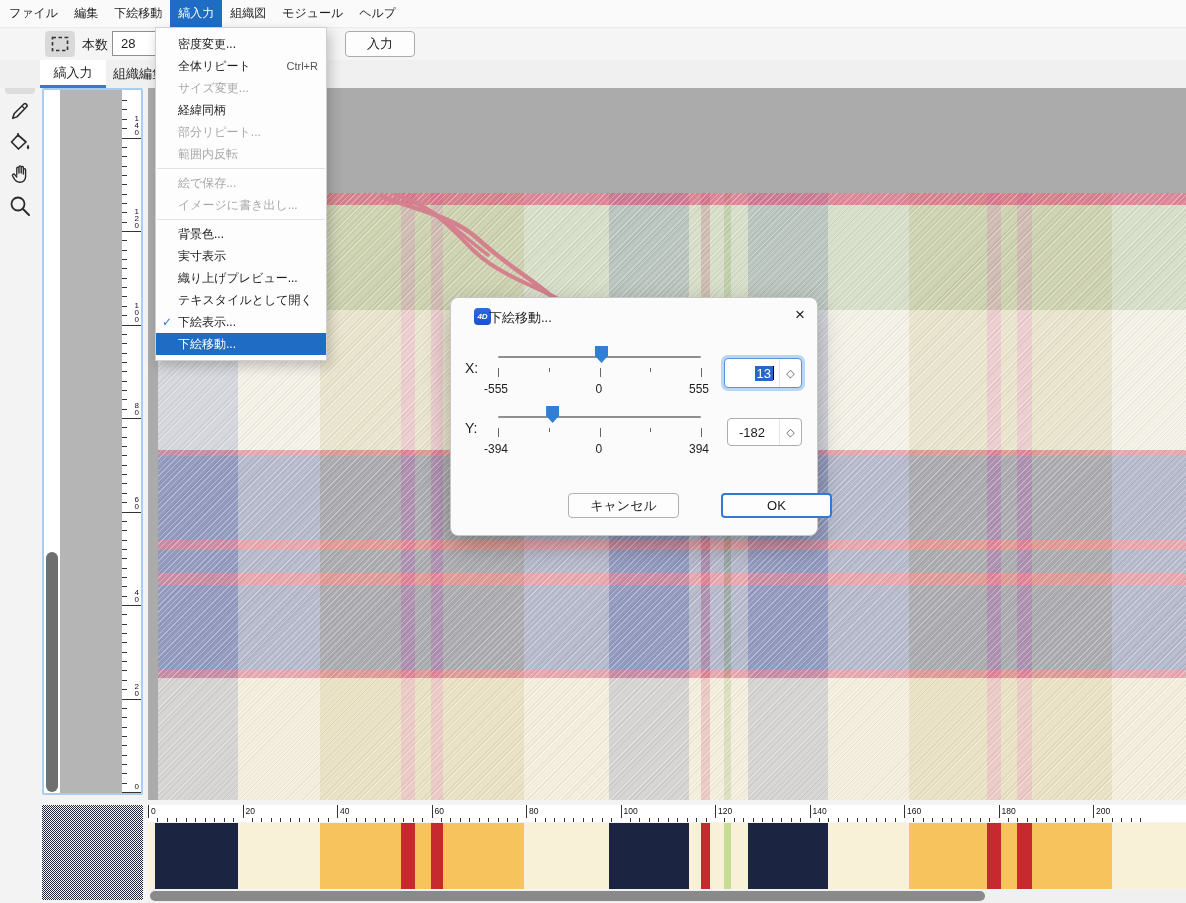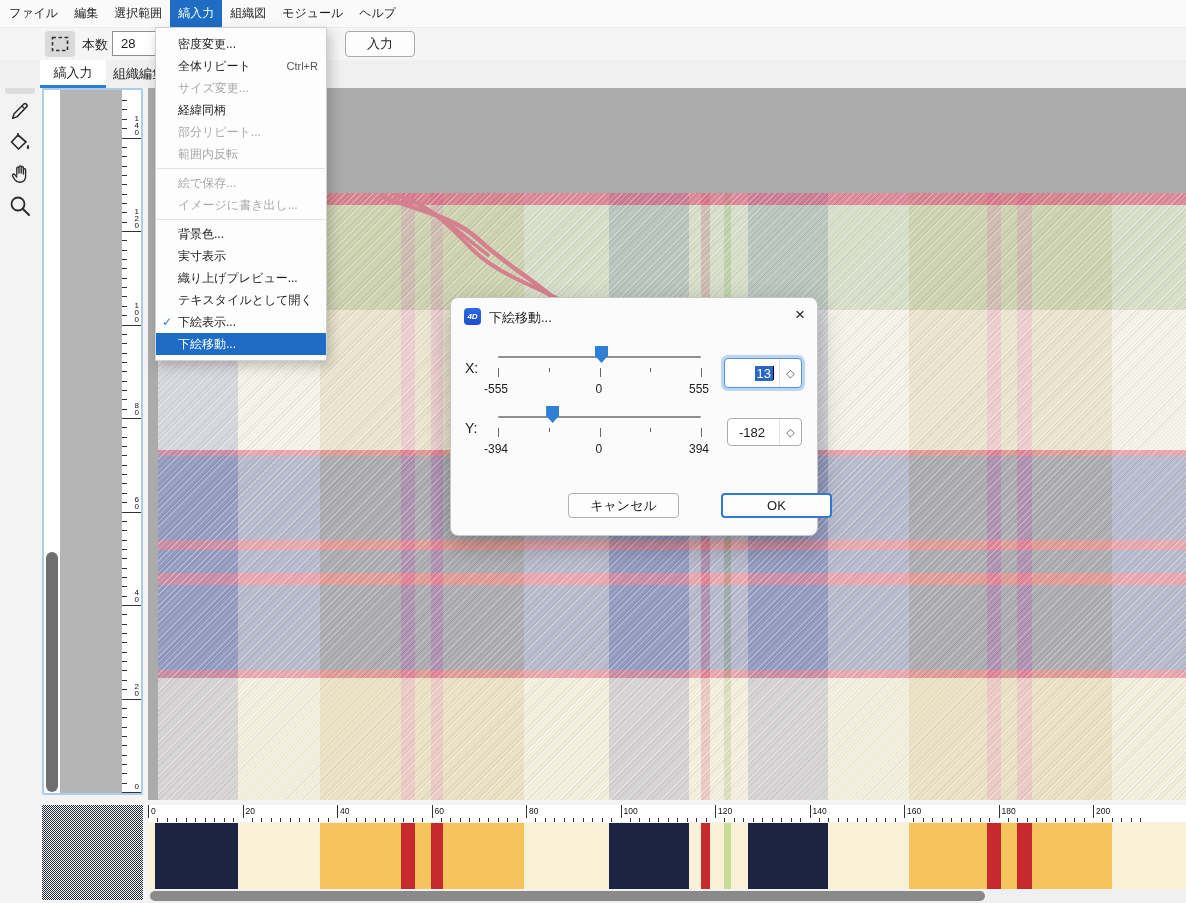--- a/index.html
+++ b/index.html
@@ -49,21 +49,21 @@
             box-shadow:3px 5px 12px rgba(0,0,0,.22);z-index:40;padding:5px 0;box-sizing:border-box;}
   .dd-item{height:22px;display:flex;align-items:center;font-size:12px;padding:0 8px 0 22px;position:relative;white-space:nowrap;}
   .dd-item .shortcut{margin-left:auto;color:#555;font-size:11px;}
   .dd-item.disabled{color:#a8a8a8;}
   .dd-item.highlighted{background:#1f6cc5;color:#fff;}
   .dd-check{position:absolute;left:6px;color:#2a7ad4;font-size:12px;}
   .dd-sep{height:1px;background:#e2e2e2;margin:3px 1px;}
   
   #dialog{left:450px;top:297px;width:366px;height:237px;background:#fbfbfb;border:1px solid #c6c6c6;
           border-radius:8px;box-shadow:0 10px 26px rgba(0,0,0,.28);z-index:50;}
-  #dlg-icon{left:13px;top:10px;width:17px;height:17px;border-radius:4px;
+  #dlg-icon{left:23px;top:10px;width:17px;height:17px;border-radius:4px;
             background:linear-gradient(#2d6ae3,#1b4fd0);color:#fff;font-size:8px;font-weight:bold;
             font-style:italic;display:flex;align-items:center;justify-content:center;}
   #dlg-title{left:38px;top:11px;font-size:13px;}
   #dlg-close{right:12px;top:7px;font-size:17px;color:#222;line-height:20px;}
   .sl-label{font-size:14px;}
   .sl-track{height:2px;background:#8f8f8f;border-radius:1px;}
   .sl-thumb{position:absolute;width:13px;height:17px;background:#2f7fd6;
             clip-path:polygon(0 0,100% 0,100% 58%,50% 100%,0 58%);}
   .sl-tick{position:absolute;width:1px;background:#666;}
   .sl-ticklabel{position:absolute;font-size:12px;color:#1c1c1c;}
@@ -87,21 +87,21 @@
   #h-scroll{left:148px;top:890px;width:1038px;height:13px;background:#f0f0f0;}
   #h-scroll-thumb{left:2px;top:1px;width:835px;height:10px;background:#8a8a8a;border-radius:5px;}
   .icon-svg{display:block;}
 </style>
 </head>
 <body>
 
 <div id="menubar" class="abs">
     <div class="mb-item">ファイル</div>
     <div class="mb-item">編集</div>
-    <div class="mb-item">選択範囲</div>
+    <div class="mb-item">下絵移動</div>
     <div class="mb-item active">縞入力</div>
     <div class="mb-item">組織図</div>
     <div class="mb-item">モジュール</div>
     <div class="mb-item">ヘルプ</div>
   </div>
 
 <div id="toolbar" class="abs">
   <div id="sel-tool-btn" class="abs">
     <svg class="icon-svg" width="18" height="16" viewBox="0 0 18 16">
         <rect x="1.5" y="1.5" width="15" height="13" fill="none" stroke="#333" stroke-width="1.6" stroke-dasharray="3.5 2.5"></rect>

